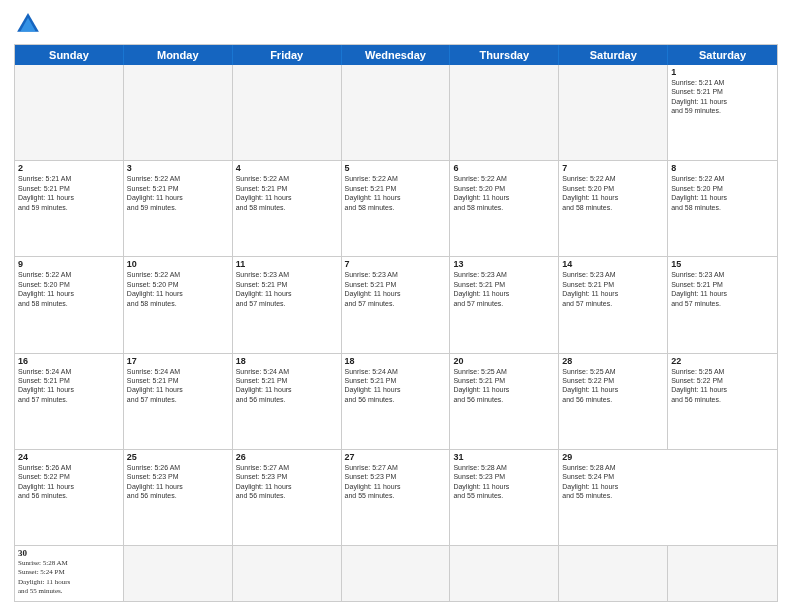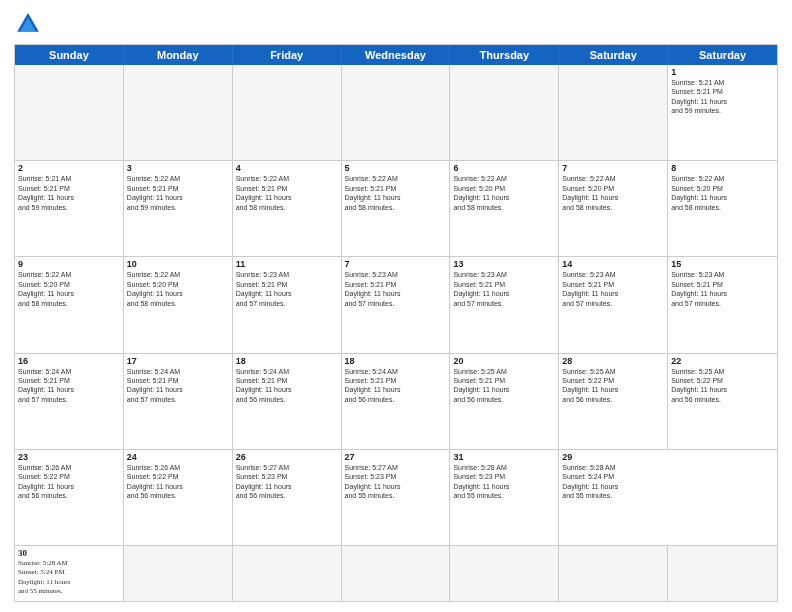--- a/index.html
+++ b/index.html
@@ -315,30 +315,30 @@
           <div class="cal-cell">
             <span class="day-num">22</span>
             <div class="cell-info" style="white-space: pre-line;">Sunrise: 5:25 AM
 Sunset: 5:22 PM
 Daylight: 11 hours
 and 56 minutes.</div>
           </div>
         </div>
         <div class="cal-row">
           <div class="cal-cell">
-            <span class="day-num">23</span>
-            <div class="cell-info" style="white-space: pre-line;">Sunrise: 5:26 AM
-Sunset: 5:22 PM
-Daylight: 11 hours
-and 56 minutes.</div>
-          </div>
-          <div class="cal-cell">
             <span class="day-num">24</span>
             <div class="cell-info" style="white-space: pre-line;">Sunrise: 5:26 AM
 Sunset: 5:22 PM
+Daylight: 11 hours
+and 56 minutes.</div>
+          </div>
+          <div class="cal-cell">
+            <span class="day-num">25</span>
+            <div class="cell-info" style="white-space: pre-line;">Sunrise: 5:26 AM
+Sunset: 5:23 PM
 Daylight: 11 hours
 and 56 minutes.</div>
           </div>
           <div class="cal-cell">
             <span class="day-num">26</span>
             <div class="cell-info" style="white-space: pre-line;">Sunrise: 5:27 AM
 Sunset: 5:23 PM
 Daylight: 11 hours
 and 56 minutes.</div>
           </div>

